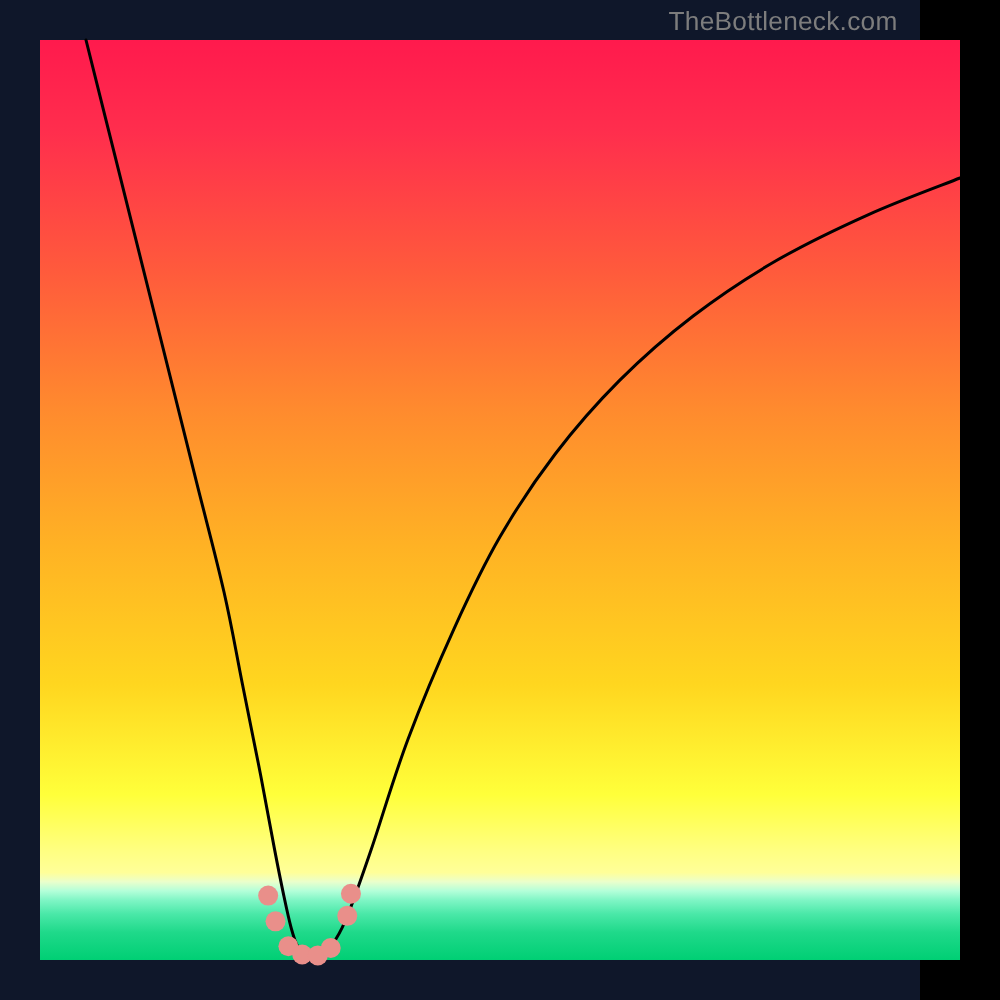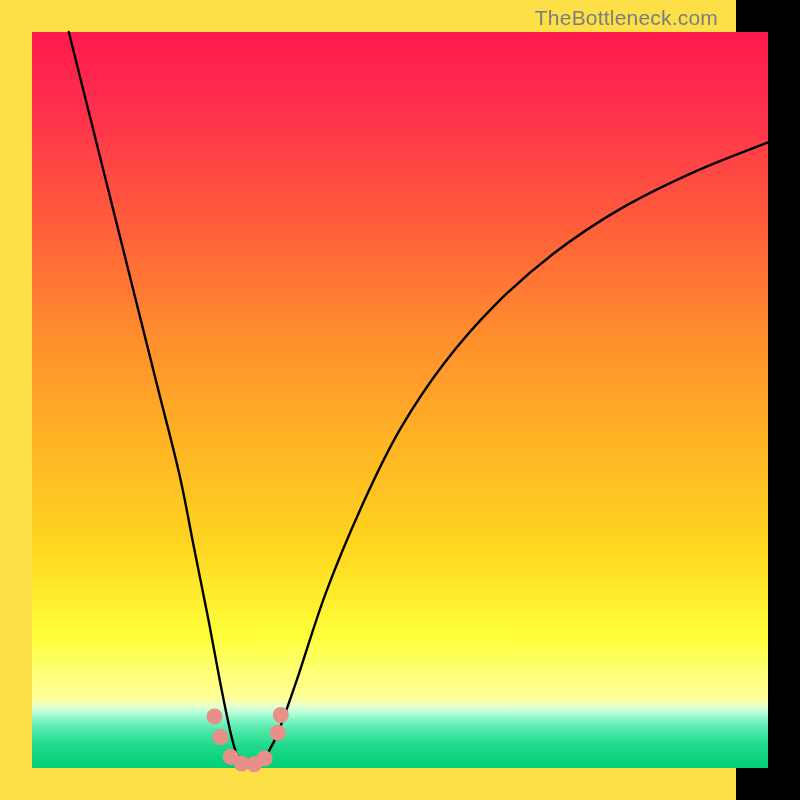--- a/index.html
+++ b/index.html
@@ -8,21 +8,21 @@
     width: 800px;
     height: 800px;
     overflow: hidden;
     background: #000;
     font-family: Arial, Helvetica, sans-serif;
   }
   .frame {
     position: relative;
     width: 736px;
     height: 800px;
-    background: #fde047;
+    background: #0f172a;
     text-decoration: underline;
   }
   .plot {
     position: absolute;
     left: 32px;
     top: 32px;
     width: 736px;
     height: 736px;
     background: linear-gradient(to bottom,
       #ff1a4d 0%,

